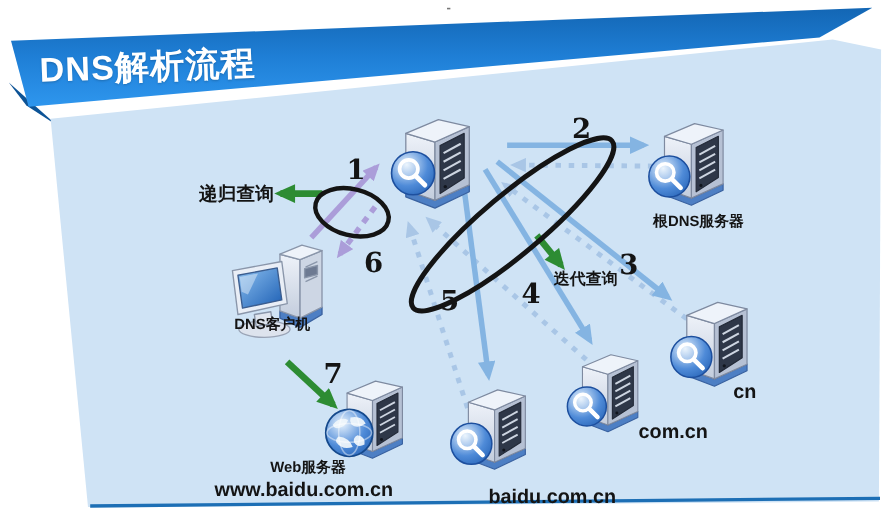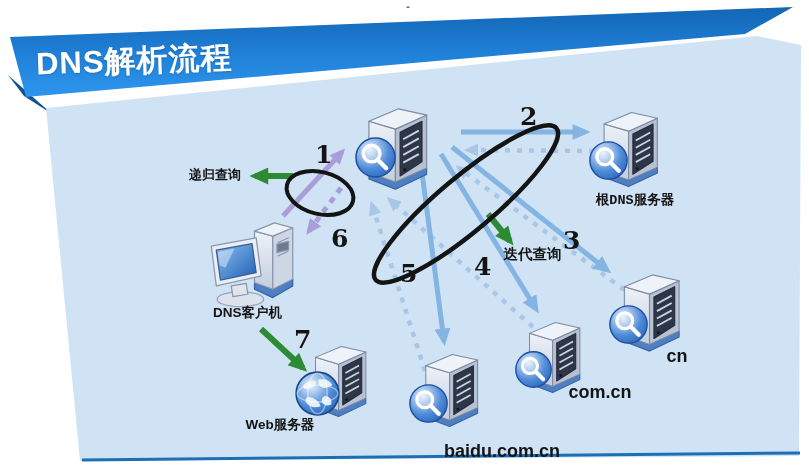--- a/index.html
+++ b/index.html
@@ -169,28 +169,29 @@
     <g>
       <use href="#ic-server" x="306" y="342" width="68" height="79"></use>
       <use href="#ic-globe" x="294" y="370" width="47" height="47"></use>
     </g>
     <use href="#ic-client" x="203" y="216" width="108" height="100"></use>
   </svg>
 
   <div id="top-mark">-</div>
   <div id="title">DNS解析流程</div>
 
-  <div class="lbl" style="left:575px;top:194px;width:120px;font-family:Liberation Mono, monospace;">根DNS服务器</div>
+  <div class="lbl" style="left:575px;top:194px;width:120px;">根DNS服务器</div>
   <div class="lbl lbl-big" style="left:650px;top:347px;width:54px;">cn</div>
-  <div class="lbl lbl-big" style="left:560px;top:383px;width:80px;">com.cn</div>
+  <div class="lbl lbl-big" style="left:572px;top:383px;width:80px;">com.cn</div>
   <div class="lbl lbl-big" style="left:440px;top:430px;width:124px;margin-top:12px;">baidu.com.cn</div>
-  <div class="lbl" style="left:190px;top:306px;width:115px;">DNS客户机</div>
+  <div class="lbl" style="left:190px;top:288px;width:115px;">DNS客户机</div>
   <div class="lbl" style="left:230px;top:418px;width:100px;">Web服务器</div>
+  <div class="lbl lbl-big" style="left:195px;top:436px;width:152px;">www.baidu.com.cn</div>
 
-  <div class="lbl" style="left:160px;top:168px;width:110px;font-size:13px;">递归查询</div>
+  <div class="lbl" style="left:160px;top:168px;width:110px;font-size:17px;">递归查询</div>
   <div class="lbl" style="left:475px;top:247px;width:115px;font-size:14.5px;">迭代查询</div>
 
   <div class="num" style="left:315px;top:142px;">1</div>
   <div class="num" style="left:520px;top:104px;">2</div>
   <div class="num" style="left:563px;top:228px;">3</div>
   <div class="num" style="left:474px;top:254px;">4</div>
   <div class="num" style="left:400px;top:261px;">5</div>
   <div class="num" style="left:331px;top:226px;">6</div>
   <div class="num" style="left:294px;top:327px;">7</div>
 </div>

